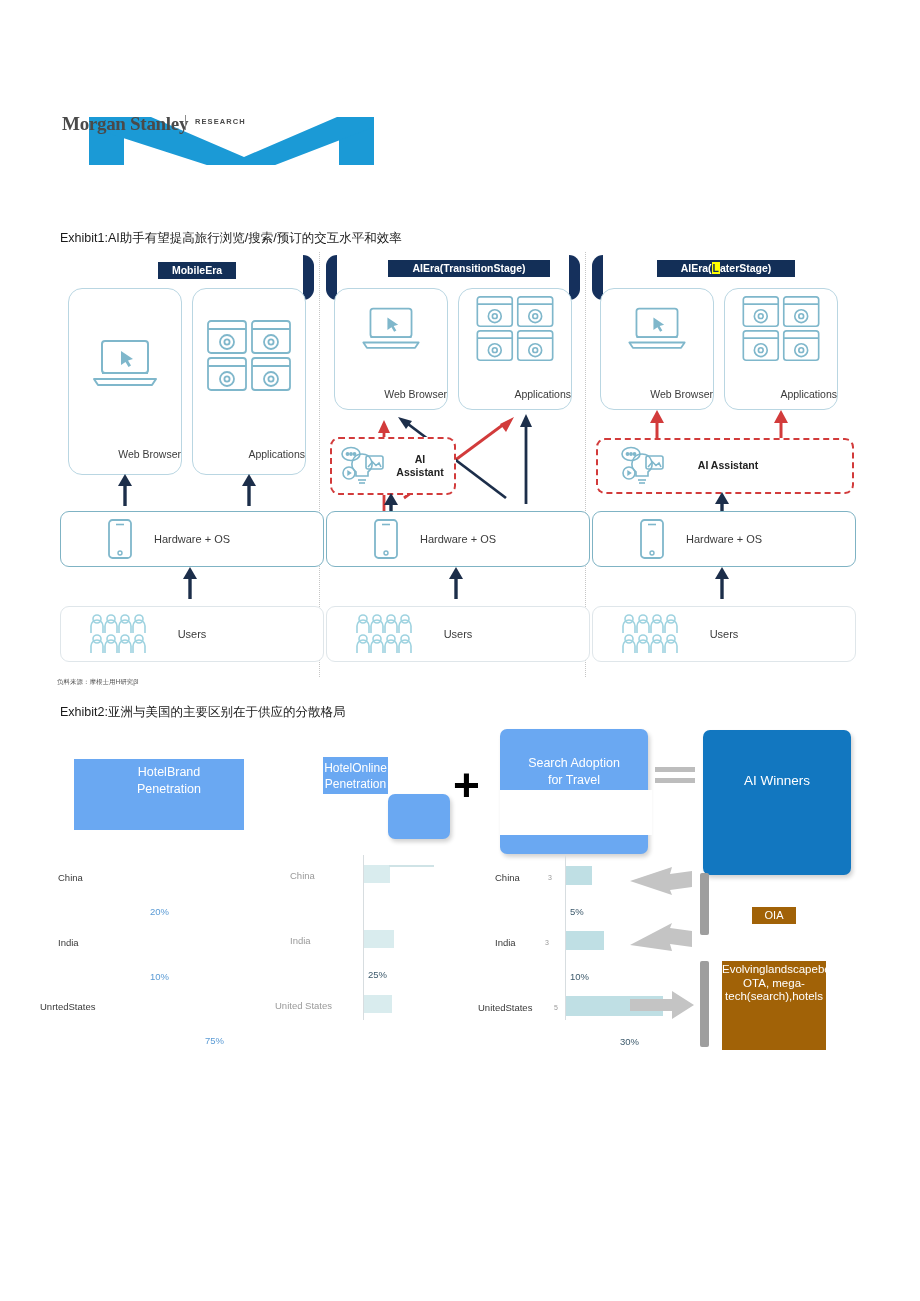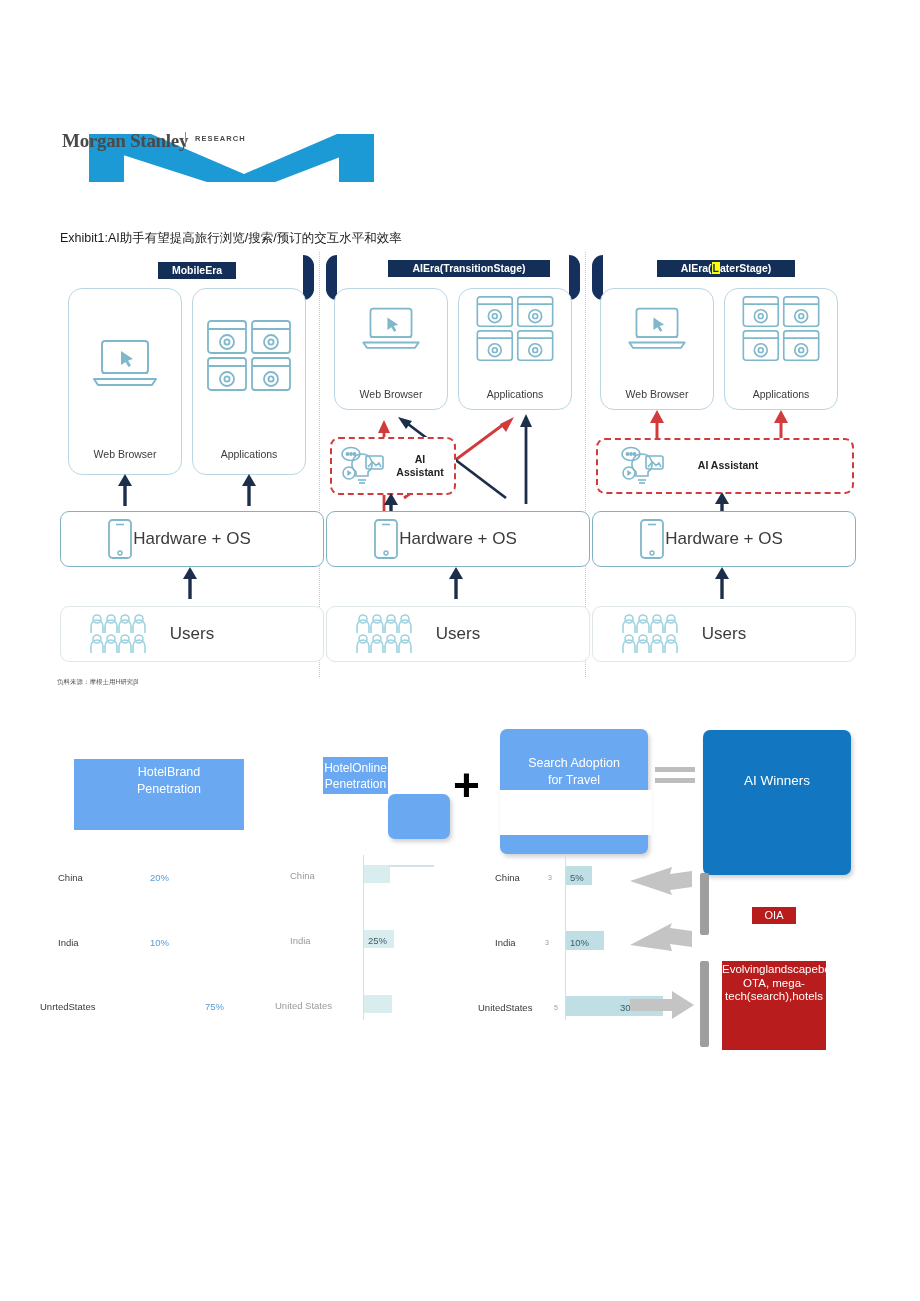--- a/index.html
+++ b/index.html
@@ -4,21 +4,21 @@
 <style>
   html,body{margin:0;padding:0;background:#fff;}
   body{
     width:920px;height:1301px;position:relative;overflow:hidden;
     font-family:"Liberation Sans","DejaVu Sans",sans-serif;
     color:#222;
   }
   .page{position:absolute;left:0;top:0;width:920px;height:1301px;background:#fff;}
 
   
-  .logo-wrap{position:absolute;left:62px;top:122px;width:320px;height:60px;}
+  .logo-wrap{position:absolute;left:62px;top:105px;width:320px;height:60px;}
   .logo-text{
     position:absolute;left:0;top:8px;font-size:19px;font-weight:700;
     letter-spacing:-0.3px;color:#4a4a4a;white-space:nowrap;
     font-family:"Liberation Serif","DejaVu Serif",serif;
   }
   .logo-div{position:absolute;left:123px;top:10px;width:1px;height:15px;background:#8d8d8d;}
   .logo-research{
     position:absolute;left:133px;top:12px;font-size:7.5px;font-weight:700;
     letter-spacing:1.1px;color:#4a4a4a;
   }
@@ -46,31 +46,31 @@
 
   .panel{position:absolute;top:36px;height:389px;}
   .panel.p1{left:0;width:262px;}
   .panel.p2{left:266px;width:262px;}
   .panel.p3{left:532px;width:262px;}
 
   .card{
     position:absolute;border:1.4px solid #b9d6e2;border-radius:14px;background:#fff;
   }
   .card-lbl{
-    position:absolute;left:0;right:0;bottom:14px;text-align:center;
+    position:absolute;left:0;right:0;bottom:14px;text-align:right;
     font-size:10.5px;color:#3b3b3b;
   }
   .bar-box{
     position:absolute;left:0;width:262px;height:54px;border:1.4px solid #7fb3c4;
     border-radius:9px;background:#fff;
   }
   .bar-box.users{border:1.4px solid #dfe6ea;}
   .bar-lbl{
     position:absolute;left:0;right:0;top:50%;transform:translateY(-50%);
-    text-align:center;font-size:17px;color:#3b3b3b;
+    text-align:center;font-size:11px;color:#3b3b3b;
   }
   .ai-box{
     position:absolute;border:2.2px dashed #d23b3b;border-radius:9px;background:#fff;
   }
   .ai-lbl{
     position:absolute;top:50%;transform:translateY(-50%);
     font-size:10.5px;font-weight:700;color:#222;line-height:1.25;text-align:center;
   }
   .src1{position:absolute;left:57px;top:678px;font-size:6.5px;color:#555;}
 
@@ -83,32 +83,32 @@
   .hdr.darkblue{background:#1277c0;}
   .hdr.round{border-radius:7px;box-shadow:2px 3px 4px rgba(0,0,0,.18);}
   .hdr span{display:block;}
 
   .plus{position:absolute;color:#000;font-weight:700;font-size:46px;line-height:1;}
   .eqline{position:absolute;background:#bdbdbd;height:5px;}
 
   .whitemask{position:absolute;background:#fff;}
 
   .rowlabel{position:absolute;font-size:9.5px;color:#3a3a3a;white-space:nowrap;text-align:left;}
-  .rowval{position:absolute;font-size:9.5px;color:#5b9bd5;white-space:nowrap;}
+  .rowval{position:absolute;font-size:9.5px;color:#5b9bd5;white-space:nowrap;margin-top:34px;}
   .rowval.dark{color:#3d5a6c;}
   .muted{color:#9a9a9a;}
 
   .axis{position:absolute;width:1px;background:#d7dde0;}
   .tbar{position:absolute;background:#bfdfe4;}
   .tbar.pale{background:#d9ecee;}
   .thin{position:absolute;height:1.6px;background:#cfe3e6;}
   .gbar{position:absolute;background:#9e9e9e;border-radius:2px;}
 
   .blackbox{
-    position:absolute;background:#b91c1c;color:#fff;font-size:11.5px;
+    position:absolute;background:#a16207;color:#fff;font-size:11.5px;
     line-height:1.18;text-align:center;
   }
   .blackbox.small{font-size:11px;line-height:17px;}
 </style>
 </head>
 <body>
 
 <div class="page">
 
   <div class="logo-wrap">
@@ -502,20 +502,21 @@
               </g>
           </g>
         </svg>
         <div class="bar-lbl">Users</div>
       </div>
     </div>
   </div>
 
   <div class="src1">负料来源：摩根士用H研究βl</div>
 
+  <div class="ex2-title">Exhibit2:亚洲与美国的主要区别在于供应的分散格局</div>
 
   <div class="ex2">
 
     <div class="hdr lightblue" style="left:74px;top:34px;width:150px;height:66px;padding-top:5px;padding-left:20px;">
       <span>HotelBrand</span>
       <span>Penetration</span>
     </div>
 
     <div class="hdr lightblue" style="left:323px;top:32px;width:65px;height:34px;padding-top:3px;font-size:12px;">
       <span>HotelOnline</span>

